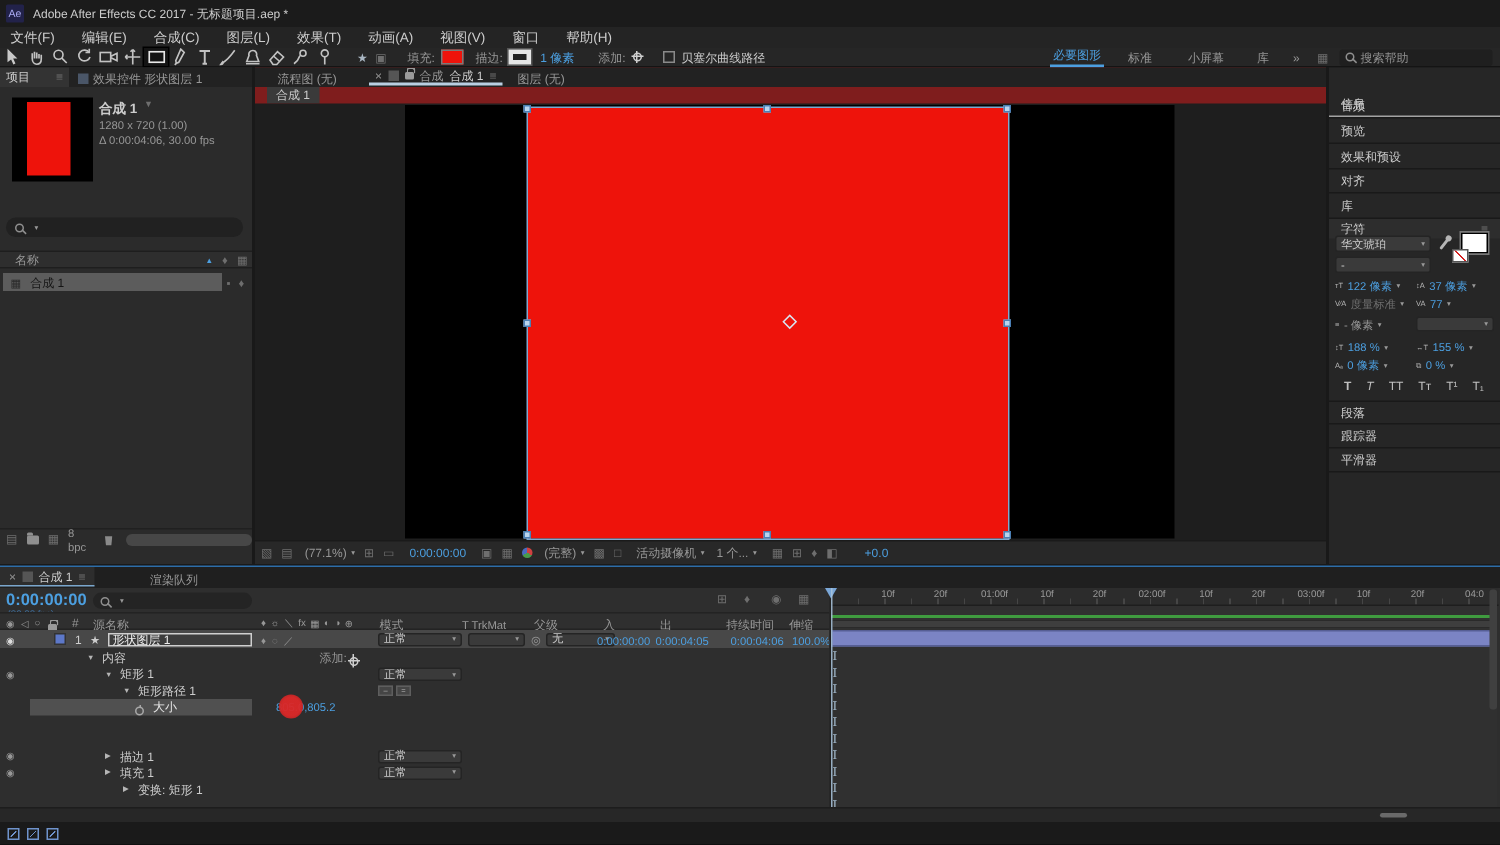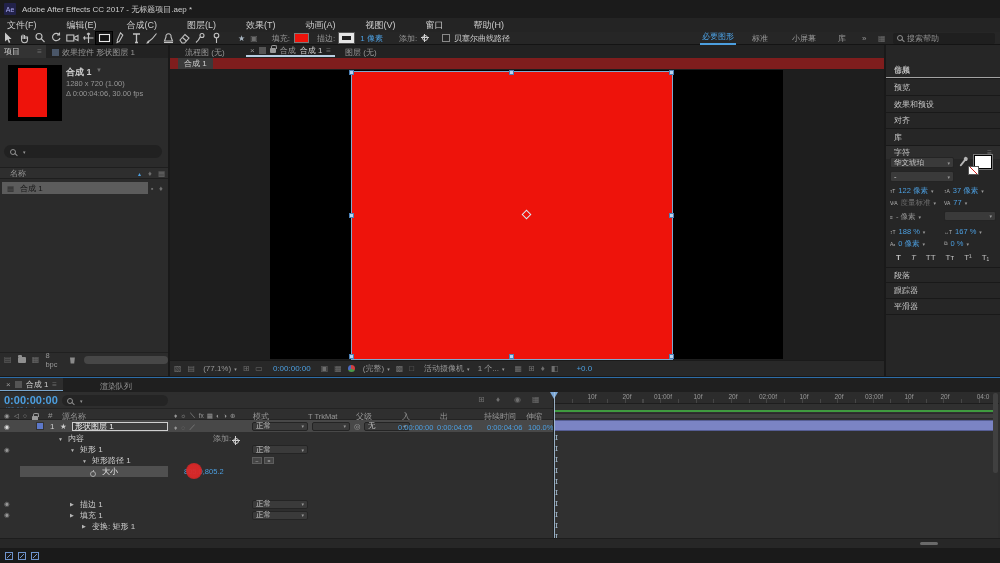--- a/index.html
+++ b/index.html
@@ -46,21 +46,21 @@
 </head>
 <body>
 
 <div id="app">
 
   <div class="abs fx" style="left:0;top:0;width:1000px;height:18px;background:#1b1b1b">
     <span class="abs fx" style="left:4px;top:3px;width:12px;height:12px;background:#22224a;color:#a8a8f0;font-size:7px;justify-content:center;border-radius:1px">Ae</span>
     <span class="abs f8 txt" style="left:22px;top:4px">Adobe After Effects CC 2017 - 无标题项目.aep *</span>
   </div>
 
-  <div class="abs fx" style="left:0;top:18px;width:1000px;height:14px;background:#242424;gap:16px">
+  <div class="abs fx" style="left:0;top:18px;width:1000px;height:14px;background:#242424;gap:4px">
     <span class="f9 txt" style="padding:0 7px">文件(F)</span>
     <span class="f9 txt" style="padding:0 7px">编辑(E)</span>
     <span class="f9 txt" style="padding:0 7px">合成(C)</span>
     <span class="f9 txt" style="padding:0 7px">图层(L)</span>
     <span class="f9 txt" style="padding:0 7px">效果(T)</span>
     <span class="f9 txt" style="padding:0 7px">动画(A)</span>
     <span class="f9 txt" style="padding:0 7px">视图(V)</span>
     <span class="f9 txt" style="padding:0 7px">窗口</span>
     <span class="f9 txt" style="padding:0 7px">帮助(H)</span>
   </div>
@@ -350,21 +350,21 @@
         <span class="f7"></span>
         <span class="car">▾</span>
       </div>
     <div class="abs fx" style="left:4px;top:182px;width:52px">
         <span class="tw">↕T</span>
         <span class="f7 b">188 %</span>
         <span class="car">▾</span>
       </div>
     <div class="abs fx" style="left:58px;top:182px;width:54px">
         <span class="tw">↔T</span>
-        <span class="f7 b">167 %</span>
+        <span class="f7 b">155 %</span>
         <span class="car">▾</span>
       </div>
     <div class="abs fx" style="left:4px;top:194px;width:52px">
         <span class="tw">Aₐ</span>
         <span class="f7 b">0 像素</span>
         <span class="car">▾</span>
       </div>
     <div class="abs fx" style="left:58px;top:194px;width:54px">
         <span class="tw">⧉</span>
         <span class="f7 b">0 %</span>

